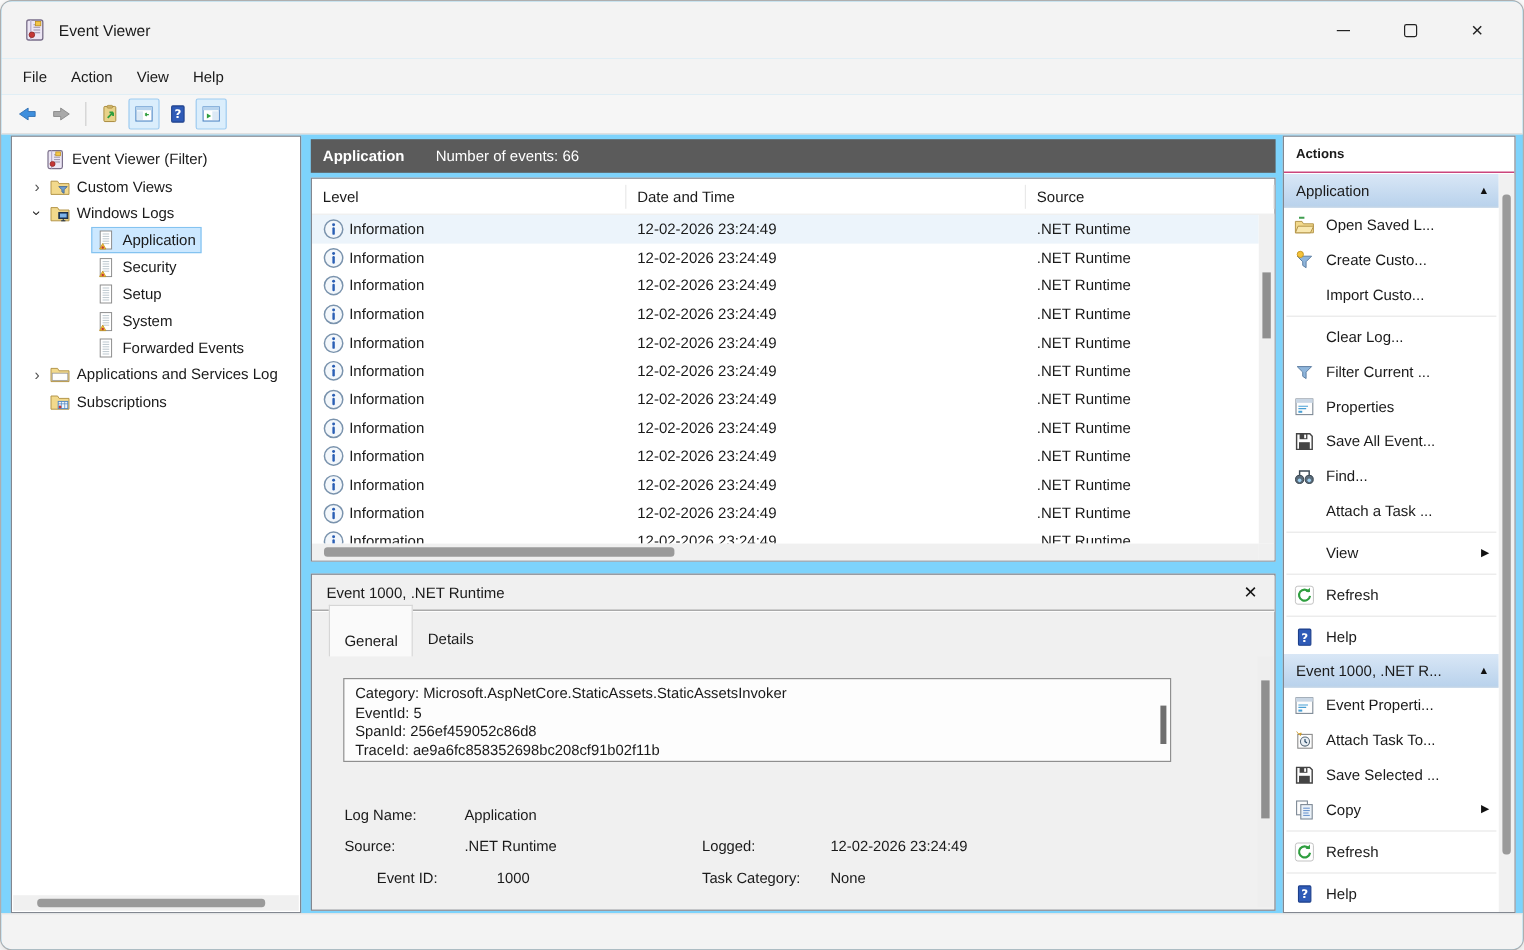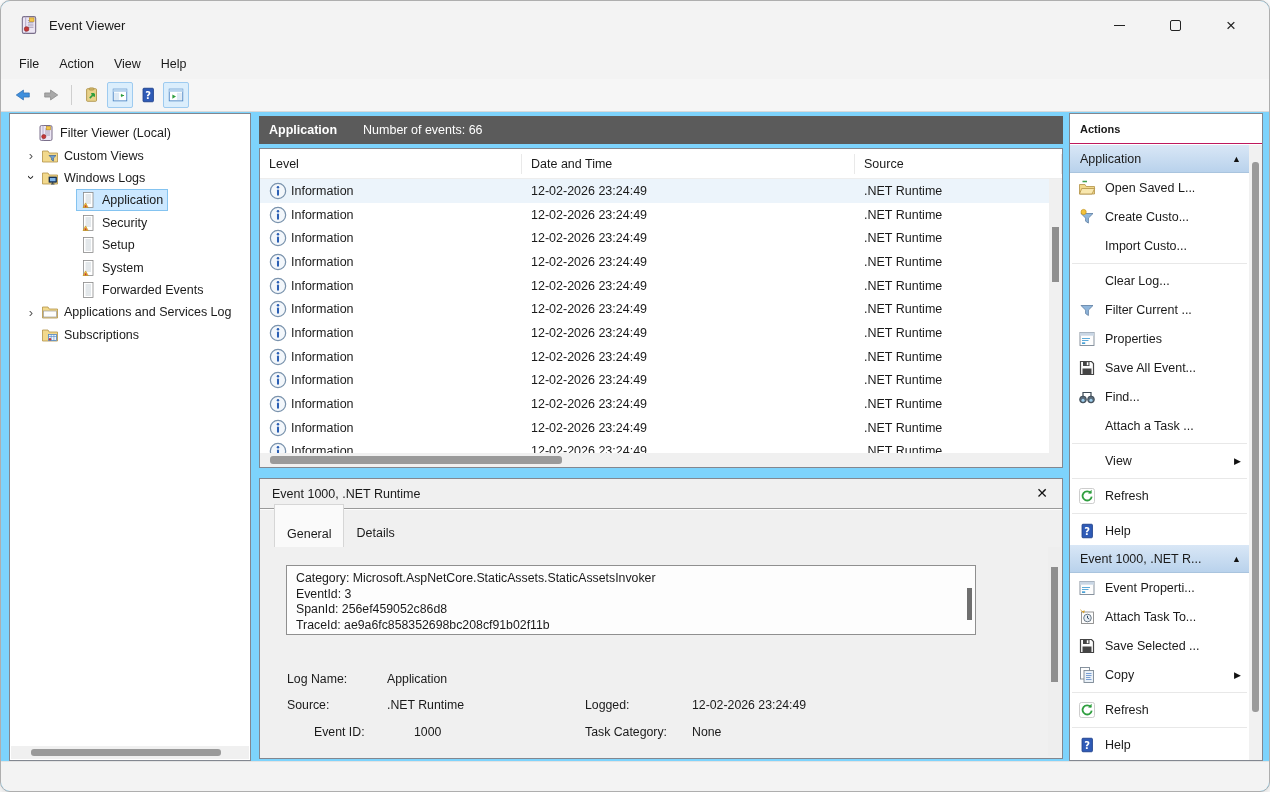--- a/index.html
+++ b/index.html
@@ -187,21 +187,21 @@
           <span class="tree-row ">
             <span class="ico ">
               <svg viewBox="0 0 18 18">
                 <rect x="3" y="1.5" width="12" height="15" rx="1.5" fill="#ece6f4" stroke="#7a6f8a"></rect>
                 <path d="M6 1.5v15" stroke="#b9aecb"></path>
                 <path d="M8 5h5M8 7h5M8 9h5M8 11h5" stroke="#9a90ab" stroke-width=".8"></path>
                 <rect x="9.5" y="2.6" width="4" height="3.2" fill="#f3c64a" stroke="#c09018" stroke-width=".6"></rect>
                 <circle cx="6.8" cy="12.6" r="2.1" fill="#c43737" stroke="#8e2424" stroke-width=".6"></circle>
               </svg>
             </span>
-            <span class="lbl">Filter Viewer (Local)</span>
+            <span class="lbl">Event Viewer (Filter)</span>
           </span>
         </div>
         <div class="tree-item ind1">
           <span class="expander ">›</span>
           <span class="tree-row ">
             <span class="ico ">
               <svg viewBox="0 0 18 18">
                 <path d="M1.5 4h5.5l1.2 2h8.3v9H1.5z" fill="#f2d98c" stroke="#b29246" stroke-width=".8"></path>
                 <path d="M8 8.5h7l-2.6 2.6v3l-1.8-1.2v-1.8z" fill="#6f9fd0" stroke="#3f618c" stroke-width=".7"></path>
               </svg>
@@ -517,21 +517,21 @@
     </div>
     <span class="detail-close">✕</span>
     <div class="tabs">
       <div class="tab active">General</div>
       <div class="tab">Details</div>
     </div>
     <div class="detail-content">
       <div class="message-box">
         <div id="msg-lines">
             <div>Category: Microsoft.AspNetCore.StaticAssets.StaticAssetsInvoker</div>
-            <div>EventId: 3</div>
+            <div>EventId: 5</div>
             <div>SpanId: 256ef459052c86d8</div>
             <div>TraceId: ae9a6fc858352698bc208cf91b02f11b</div>
           </div>
         <div class="mscroll"></div>
       </div>
       <div class="fieldline" style="left:27px; top:126px;">
         <span class="flabel" style="width:100px;">Log Name:</span><span>Application</span>
       </div>
       <div class="fieldline" style="left:27px; top:152px;">
         <span class="flabel" style="width:100px;">Source:</span><span>.NET Runtime</span>

